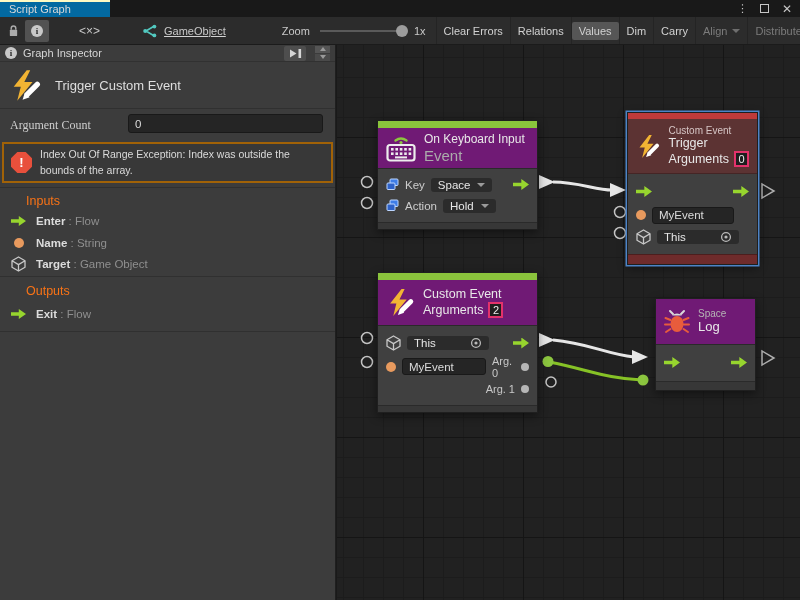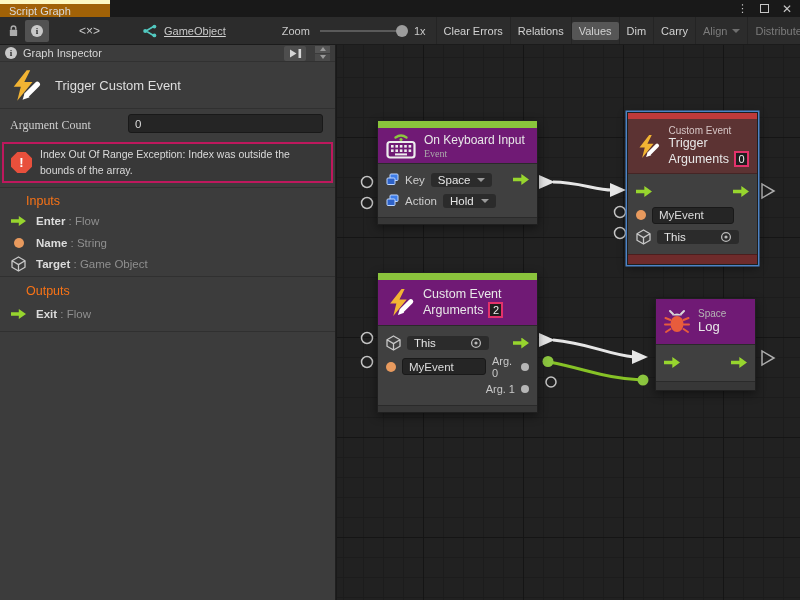--- a/index.html
+++ b/index.html
@@ -1,22 +1,22 @@
 <!DOCTYPE html>
 <html><head>
 <meta charset="utf-8">
 <style>
   * { margin:0; padding:0; box-sizing:border-box; font-family:"Liberation Sans",sans-serif; }
   html,body { width:800px; height:600px; background:#191919; overflow:hidden; }
   .stage { position:relative; width:800px; height:600px; background:#191919; }
 
   
   .tabbar { position:absolute; left:0; top:0; right:0; height:17px; background:#191919; }
-  .tab { position:absolute; left:0; top:0; width:110px; height:17px; background:#a16207;
-         border-top:4px solid #fef9c3; color:#d8d8d8; font-size:11px; line-height:14px; padding-left:9px; }
+  .tab { position:absolute; left:0; top:0; width:110px; height:17px; background:#0369a1;
+         border-top:2px solid #fef9c3; color:#d8d8d8; font-size:11px; line-height:14px; padding-left:9px; }
   .winctrl { position:absolute; right:8px; top:1px; height:15px; display:flex; gap:13px; align-items:center; color:#c6c6c6; font-size:12px; }
   .maxbox { width:9px; height:9px; border:1.5px solid #c6c6c6; display:inline-block; }
   .menu-glyph { font-size:11px; letter-spacing:-1px; }
 
   
   .toolbar { position:absolute; left:0; top:17px; right:0; height:28px; background:#2c2c2c;
              border-bottom:1px solid #1b1b1b; display:flex; align-items:center; font-size:11px; color:#d2d2d2; }
   .tbtn { padding:3px 7px; border-radius:2px; white-space:nowrap; }
   .tbtn.active { background:#565656; }
   .tbtn.disabled { color:#7b7b7b; }
@@ -40,21 +40,21 @@
   .spinner { width:15px; display:flex; flex-direction:column; gap:1px; margin-left:3px; }
   .spinner div { height:7px; background:#4a4a4a; display:flex; align-items:center; justify-content:center; }
   .spinner div.up::after { content:""; border-left:3.5px solid transparent; border-right:3.5px solid transparent; border-bottom:4px solid #9a9a9a; }
   .spinner div.dn::after { content:""; border-left:3.5px solid transparent; border-right:3.5px solid transparent; border-top:4px solid #9a9a9a; }
   .unit-head { position:absolute; top:22px; left:9px; height:36px; display:flex; align-items:center; gap:13px; }
   .unit-title { font-size:13px; color:#dedede; }
   .divider { position:absolute; left:0; right:0; height:1px; background:#303030; }
   .arg-label { position:absolute; left:10px; top:73px; font-size:12px; color:#cfcfcf;font-family:Liberation Serif, serif; }
   .textfield { background:#252525; border:1px solid #191919; border-radius:3px; color:#dcdcdc; font-size:11.5px; padding:0 6px; }
   .arg-input { position:absolute; left:128px; top:69px; width:195px; height:19px; }
-  .errorbox { position:absolute; left:2px; top:97px; width:331px; height:41px; border:2px solid #be185d; background:#383838;
+  .errorbox { position:absolute; left:2px; top:97px; width:331px; height:41px; border:2px solid #a16207; background:#383838;
               display:flex; align-items:center; gap:8px; padding:0 7px; }
   .octagon { width:21px; height:21px; flex-shrink:0; background:#E8503C; color:#fff; font-weight:bold; font-size:13px;
              clip-path:polygon(30% 0,70% 0,100% 30%,100% 70%,70% 100%,30% 100%,0 70%,0 30%);
              display:flex; align-items:center; justify-content:center; }
   .octagon::after { content:"!"; }
   .errtext { font-size:10.5px; color:#dadada; line-height:1.45; }
   .section-h { position:absolute; left:26px; font-size:12.5px; color:#f97316; }
   .port-row { position:absolute; left:10px; height:16px; display:flex; align-items:center; gap:9px; font-size:11.5px; }
   .port-row .icol { width:17px; display:flex; justify-content:center; }
   .pname { color:#dcdcdc; font-weight:bold; }
@@ -70,21 +70,21 @@
     background-size:100px 100px,100px 100px,20px 20px,20px 20px;
     background-position:-14px -8px; }
   .wirelayer { position:absolute; left:0; top:0; }
 
   
   .node { position:absolute; border:1px solid #1f1f1f; background:#404040; box-shadow:0 3px 9px rgba(0,0,0,.45);
           font-size:11.5px; color:#e4e4e4; }
   .accent { height:7px; background:#8AC33C; }
   .nhead { background:#701a75; border-bottom:1px solid #2a2a2a; display:flex; align-items:center; gap:8px; padding:4px 8px; }
   .nh-title { font-size:12px; color:#e8e8e8; line-height:1.25; }
-  .nh-sub { font-size:10px; color:#ababab;font-family:Liberation Serif, serif; }
+  .nh-sub { font-size:15px; color:#ababab; }
   .nbody { padding:5px 0 6px; }
   .nrow { position:relative; display:flex; align-items:center; gap:6px; padding:0 8px; height:21px; }
   .dd { background:#2b2b2b; border-radius:3px; padding:1px 7px; display:flex; align-items:center; gap:7px; color:#e6e6e6; font-size:11.5px; }
   .nfield { height:17px; font-size:11.5px; }
   .flow-arrow { width:16px; height:11px; background:#97D52E; flex-shrink:0;
                 clip-path:polygon(0 33%,52% 33%,52% 0,100% 50%,52% 100%,52% 67%,0 67%); }
   .arrow-r { position:absolute; right:8px; }
   .odot { width:10px; height:10px; border-radius:50%; background:#E89A5E; flex-shrink:0; }
   .gdot { width:8px; height:8px; border-radius:50%; background:#b6b6b6; flex-shrink:0; }
   .nfoot { height:7px; background:#373737; border-top:1px solid #2a2a2a; }

